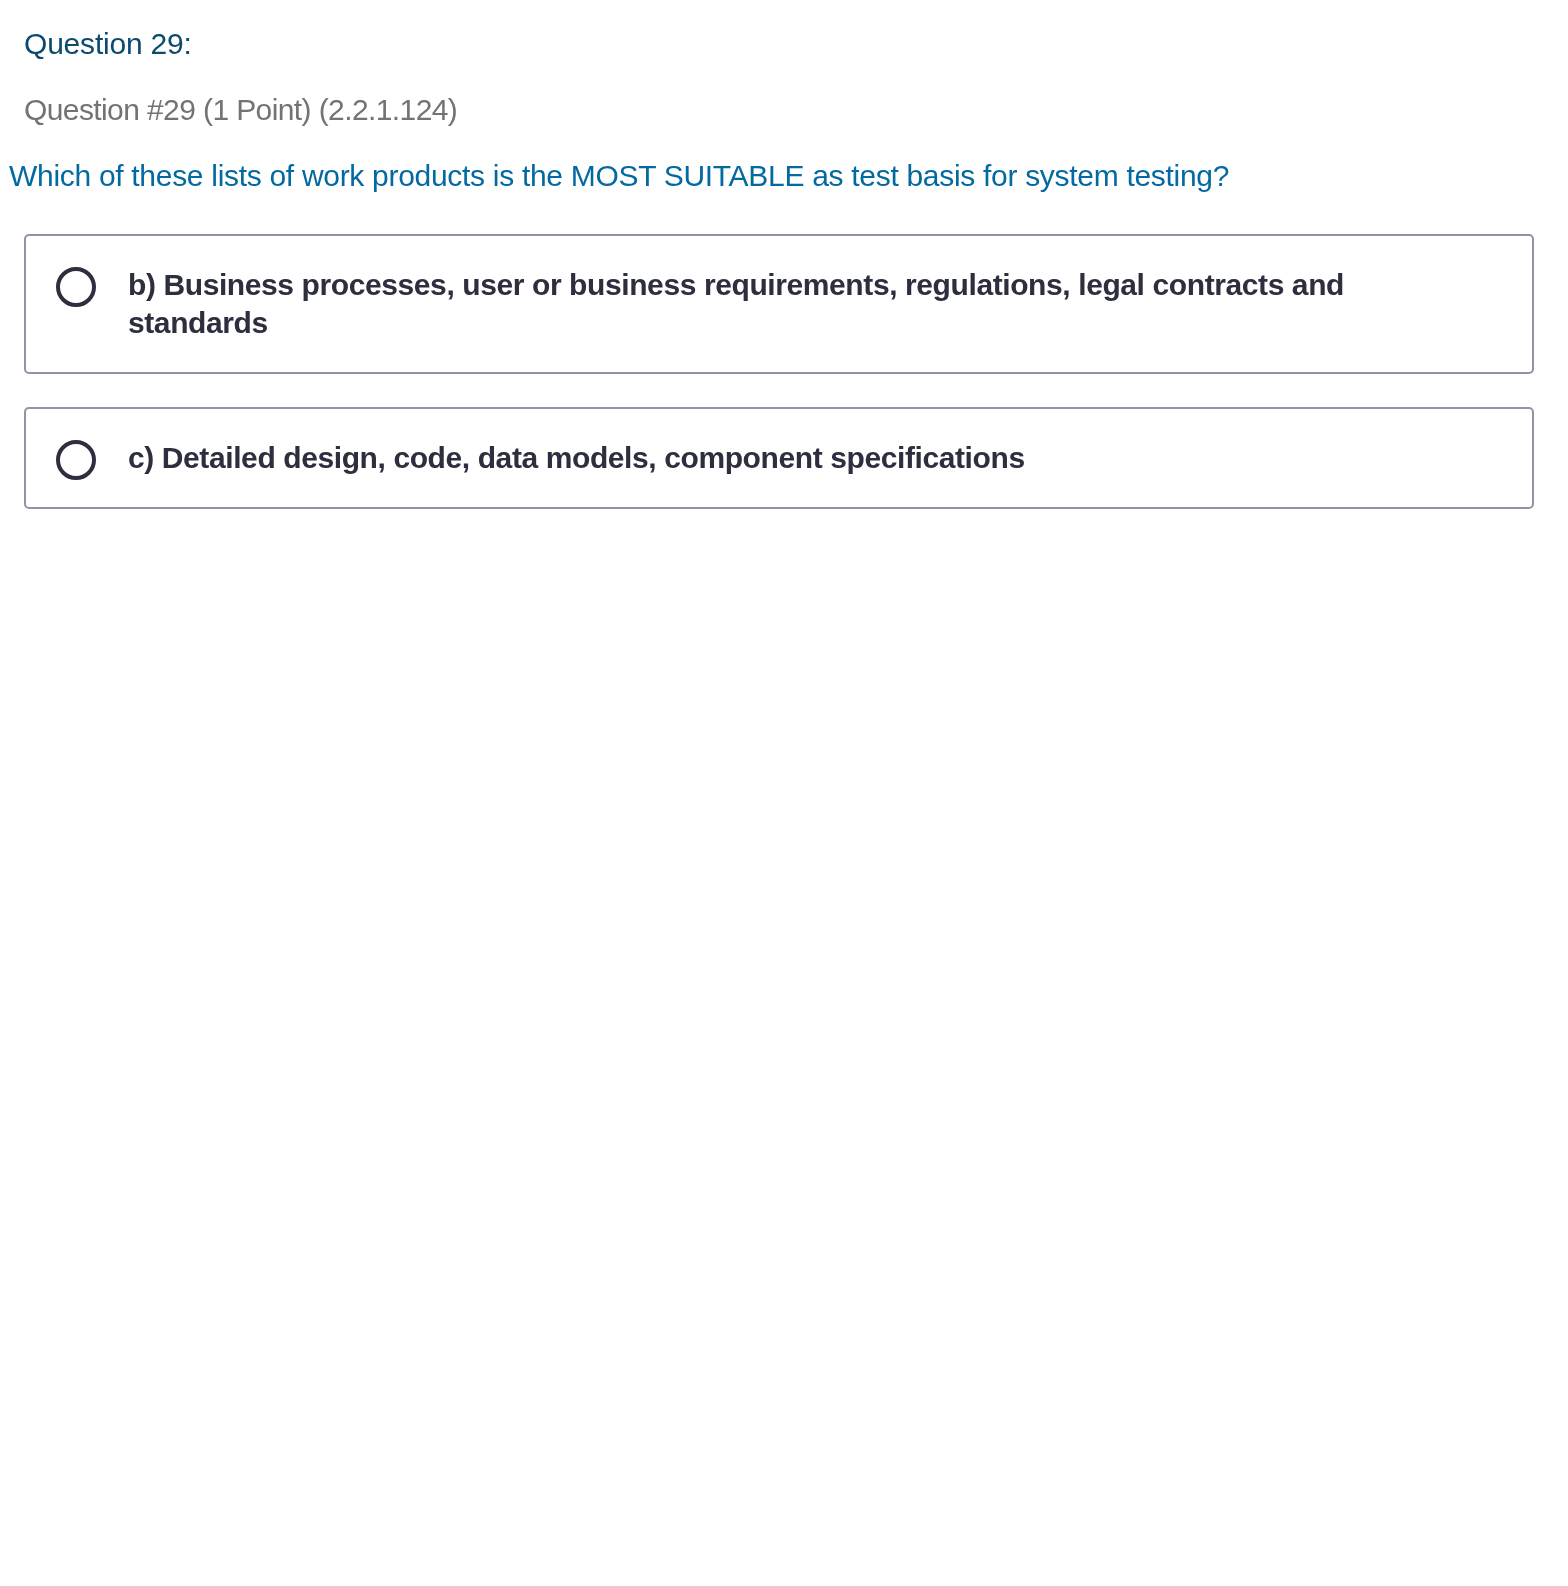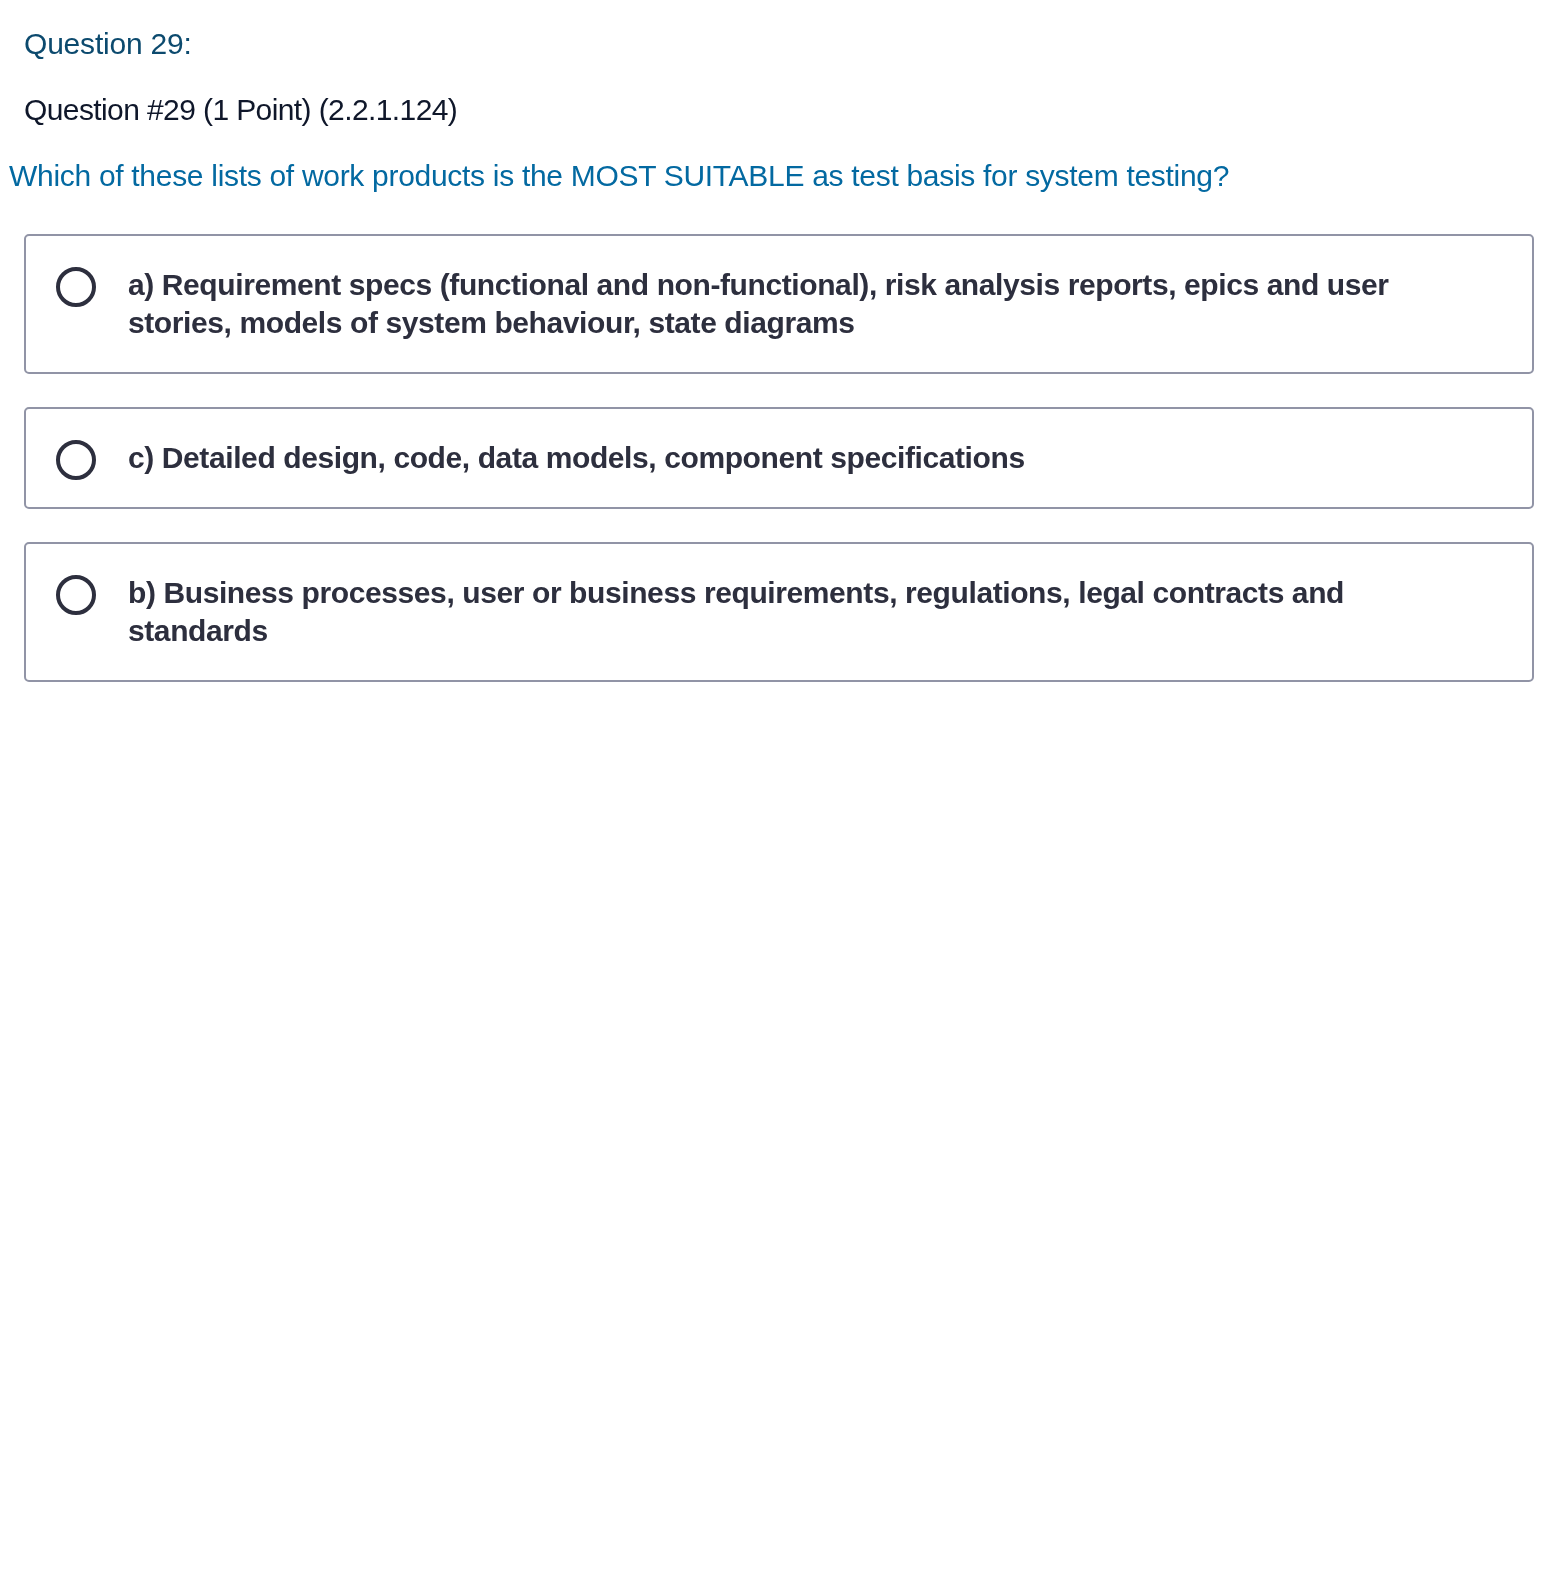--- a/index.html
+++ b/index.html
@@ -24,21 +24,21 @@
     color: #0c4a6e;
     letter-spacing: -0.2px;
     line-height: 40px;
   }
   .q-subtitle {
     position: absolute;
     left: 24px;
     top: 90px;
     font-size: 30px;
     font-weight: 400;
-    color: #0f172a;
+    color: #737373;
     letter-spacing: -0.6px;
     line-height: 40px;
   }
   .q-prompt {
     position: absolute;
     left: 9px;
     top: 156px;
     font-size: 30px;
     font-weight: 400;
     color: #0369a1;
@@ -87,23 +87,19 @@
 
 <div class="q-header">Question 29:</div>
 
 <div class="q-subtitle">Question #29 (1 Point) (2.2.1.124)</div>
 
 <div class="q-prompt">Which of these lists of work products is the MOST SUITABLE as test basis for system testing?</div>
 
 <div class="options" role="radiogroup">
   <div class="option" role="radio">
     <span class="radio"></span>
-    <span class="label">a) Requirement specs (functional and non-functional), risk analysis reports, epics and user stories, models of system behaviour, state diagrams</span>
+    <span class="label">b) Business processes, user or business requirements, regulations, legal contracts and standards</span>
   </div>
   <div class="option" role="radio">
     <span class="radio"></span>
     <span class="label">c) Detailed design, code, data models, component specifications</span>
   </div>
-  <div class="option" role="radio">
-    <span class="radio"></span>
-    <span class="label">b) Business processes, user or business requirements, regulations, legal contracts and standards</span>
-  </div>
 </div>
 
 </body></html>

